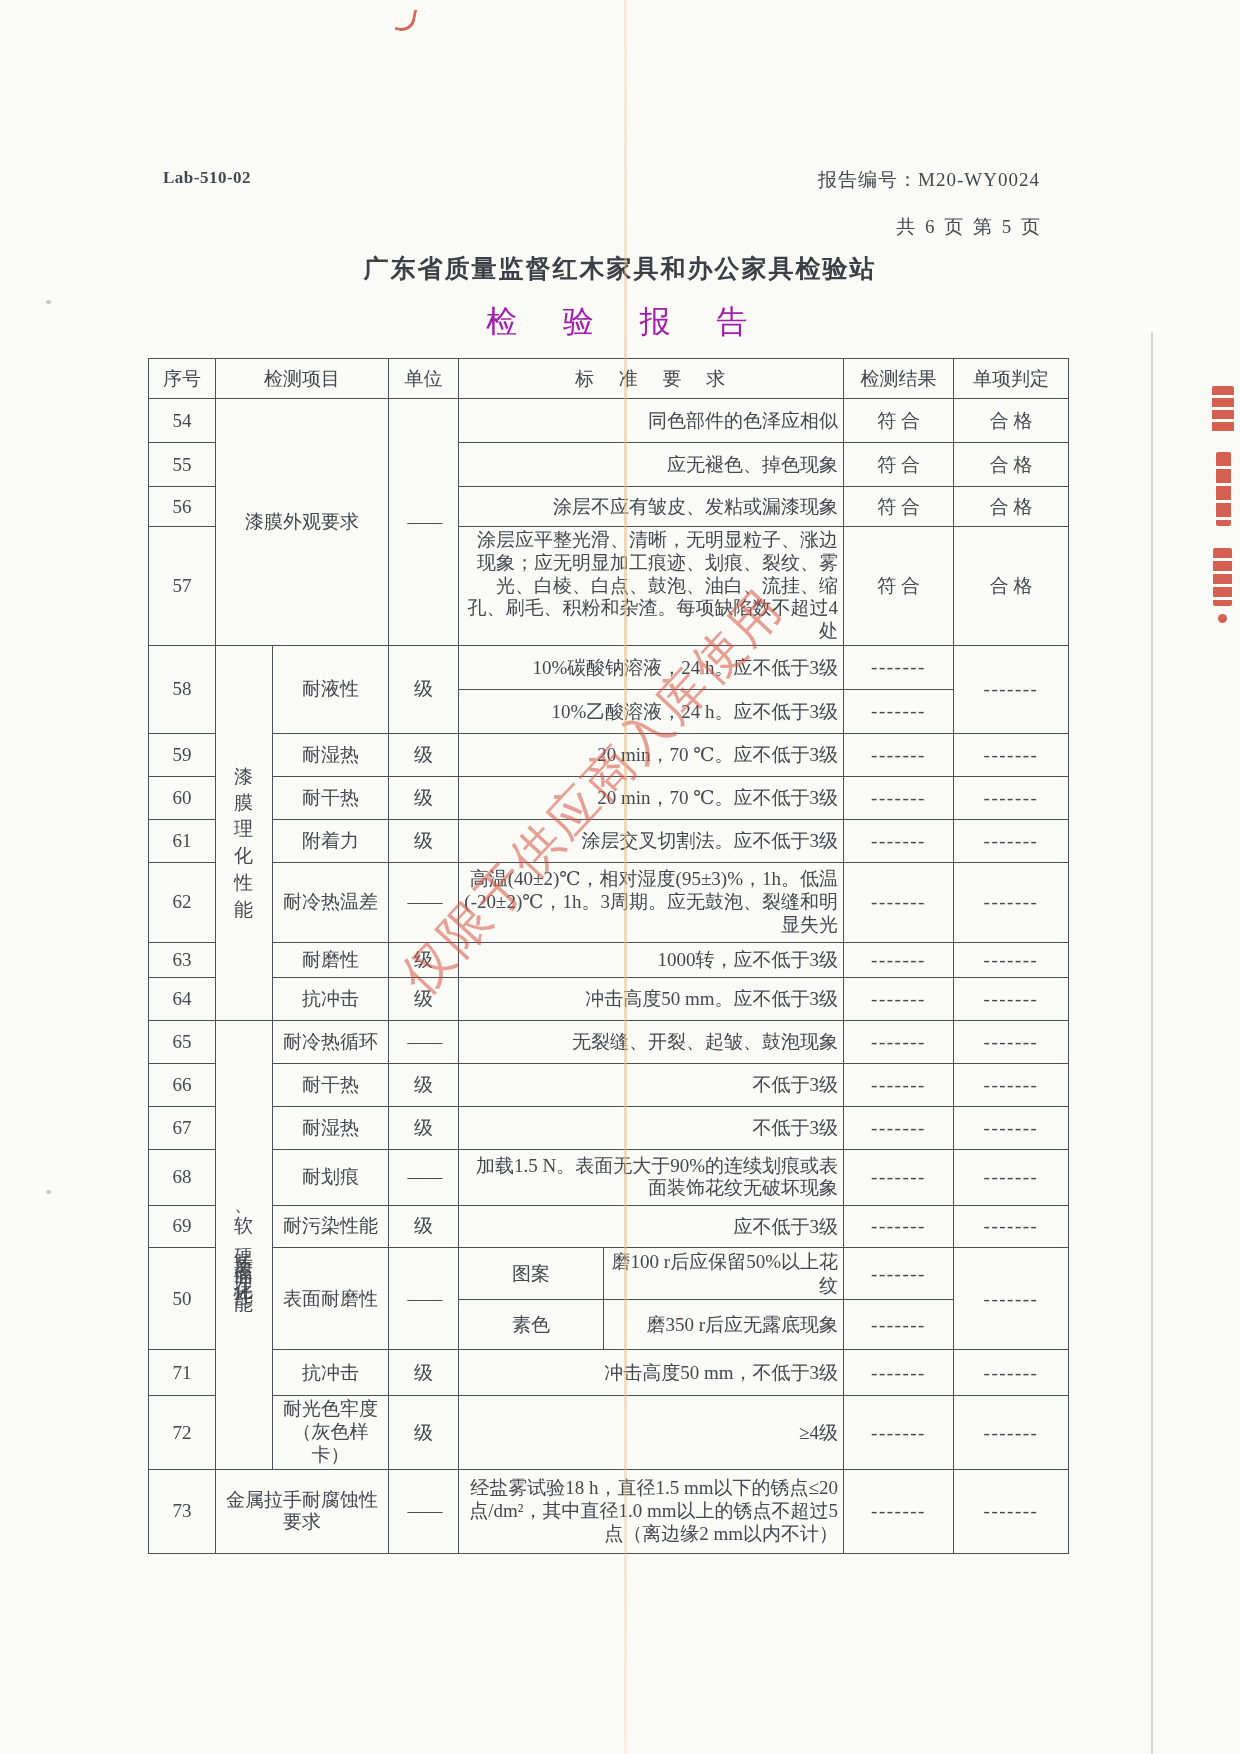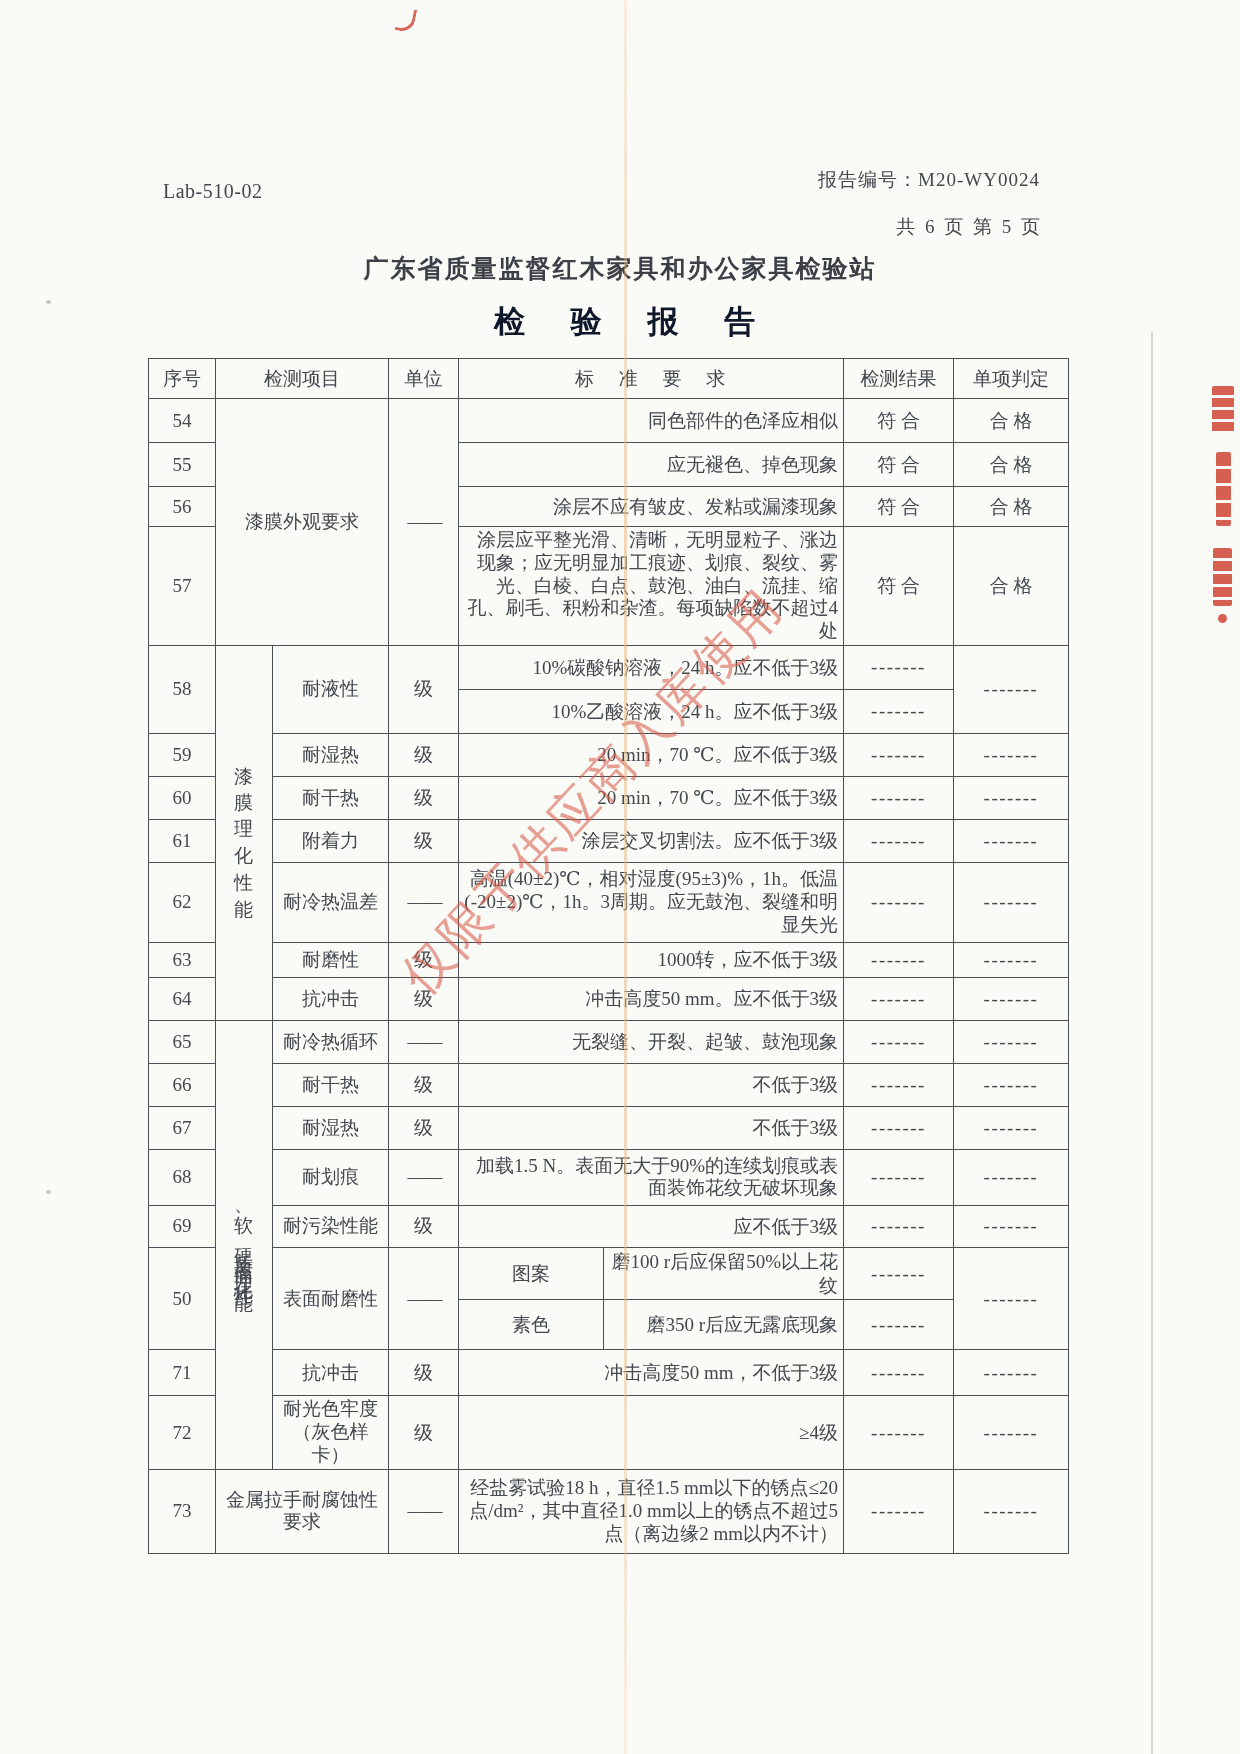--- a/index.html
+++ b/index.html
@@ -3,27 +3,27 @@
 <meta charset="utf-8">
 <style>
   html,body{margin:0;padding:0;}
   body{
     width:1240px;height:1754px;position:relative;overflow:hidden;
     background:#fafaf7;
     font-family:"Liberation Serif","DejaVu Serif",serif;
     color:#43474e;
   }
   
-  .form-code{position:absolute;left:163px;top:180px;font-size:20px;font-weight:400;letter-spacing:.5px;}
+  .form-code{position:absolute;left:163px;top:168px;font-size:17px;font-weight:700;letter-spacing:.5px;}
   .report-no{position:absolute;right:200px;top:167px;font-size:19px;letter-spacing:1px;}
   .pagination{position:absolute;right:200px;top:214px;font-size:19px;word-spacing:5px;}
   .station-title{position:absolute;left:120px;top:252px;width:1000px;text-align:center;
     font-size:25px;font-weight:700;letter-spacing:2px;color:#3c4046;}
-  .doc-title{position:absolute;left:128px;top:301px;width:1000px;text-align:center;
-    font-size:31px;font-weight:700;letter-spacing:7px;word-spacing:24px;color:#0f172a;}
+  .doc-title{position:absolute;left:120px;top:301px;width:1000px;text-align:center;
+    font-size:31px;font-weight:400;letter-spacing:7px;word-spacing:24px;color:#a21caf;}
 
   
   table.report{position:absolute;left:148px;top:358px;width:920px;border-collapse:collapse;table-layout:fixed;}
   .report td,.report th{border:1.6px solid #4b4f56;font-size:19px;font-weight:400;
     padding:2px 5px;vertical-align:middle;color:#43474e;overflow:hidden;}
   .report th{font-weight:400;}
   .c{text-align:center;}
   .req{text-align:right;padding:3px 8px;line-height:1.25;}
   .tight{line-height:1.2;}
   .spread{word-spacing:16px;letter-spacing:2px;}

